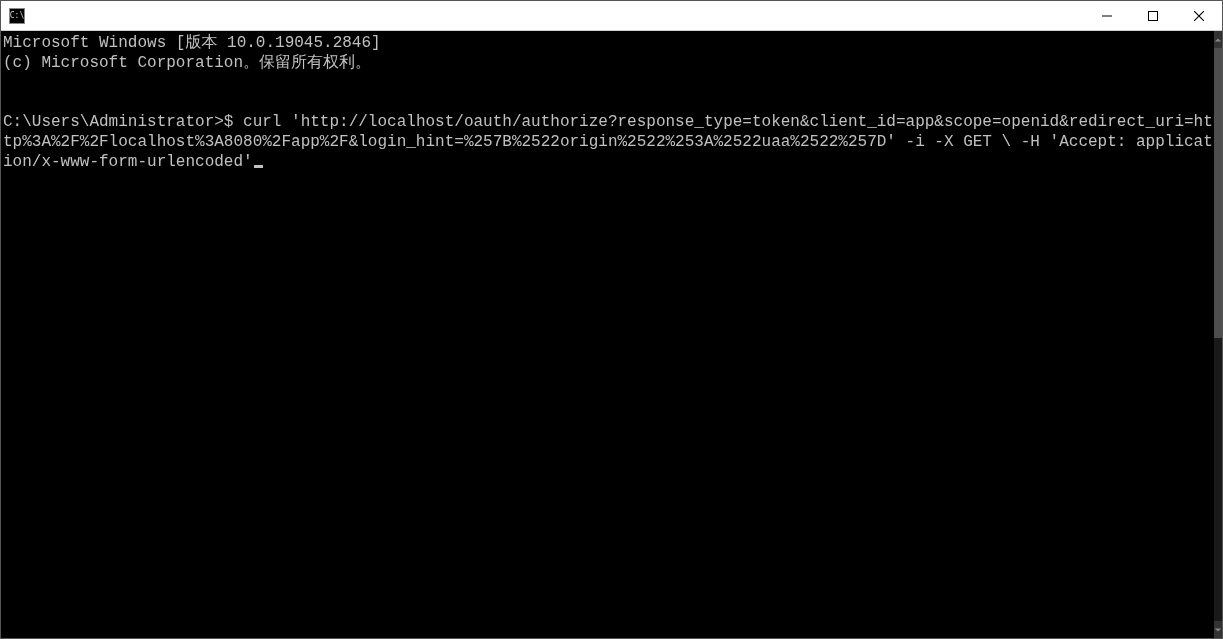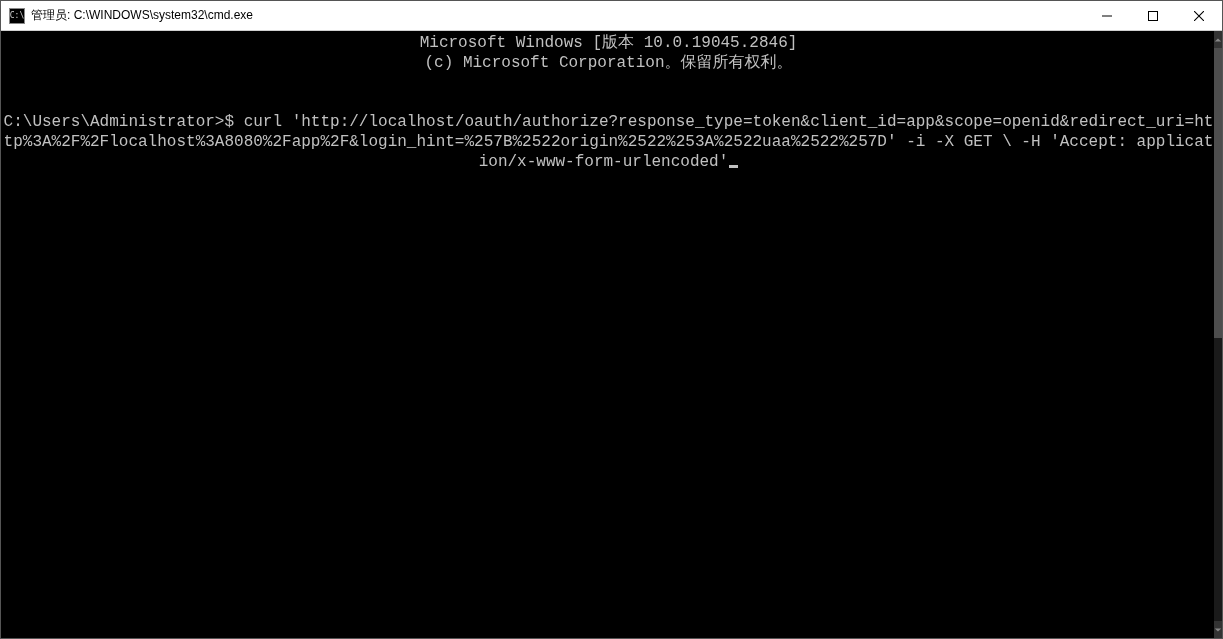--- a/index.html
+++ b/index.html
@@ -7,42 +7,41 @@
     .window { width: 1223px; height: 639px; border: 1px solid #555; display: flex; flex-direction: column; background: #fff; }
     .titlebar { height: 30px; background: #fff; display: flex; align-items: center; border-bottom: 1px solid #d0d0d0; }
     .titlebar-icon { width: 16px; height: 16px; margin: 0 6px 0 8px; background: #000; border: 1px solid #888; position: relative; display: inline-flex; align-items: center; justify-content: center; }
     .titlebar-icon-text { color: #ccc; font-size: 8px; font-family: Consolas, monospace; line-height: 1; }
     .titlebar-title { font-size: 12px; color: #000; flex: 0 0 auto; }
     .titlebar-spacer { flex: 1 1 auto; }
     .win-controls { display: flex; height: 100%; }
     .win-btn { width: 46px; height: 100%; display: flex; align-items: center; justify-content: center; color: #000; background: transparent; border: none; }
     .win-btn svg { width: 10px; height: 10px; stroke: #000; fill: none; stroke-width: 1; }
     .win-btn.close svg { stroke-width: 1.1; }
-    .terminal-wrap { flex: 1 1 auto; background: #0f766e; position: relative; display: flex; text-align: center; }
+    .terminal-wrap { flex: 1 1 auto; background: #0f766e; position: relative; display: flex; }
     .terminal { flex: 1 1 auto; background: #000; color: #c0c0c0; font-family: "NSimSun", "SimSun", Consolas, "Courier New", monospace; font-size: 16px; line-height: 20px; padding: 2px 0 2px 2px; white-space: pre-wrap; word-break: break-all; letter-spacing: 0; }
     .terminal .line1 { display: block; }
     .terminal .line2 { display: block; }
     .terminal .blank { display: block; height: 20px; }
     .prompt-block { display: block; margin-top: 19px; }
     .cursor { display: inline-block; width: 9px; height: 3px; background: #c0c0c0; vertical-align: baseline; margin-left: 1px; position: relative; top: 2px; }
     .scrollbar { width: 17px; background: #1a1a1a; display: flex; flex-direction: column; }
     .sb-btn { height: 17px; background: #333; display: flex; align-items: center; justify-content: center; }
     .sb-btn svg { width: 8px; height: 8px; fill: #888; }
     .sb-track { flex: 1 1 auto; background: #1a1a1a; position: relative; }
     .sb-thumb { position: absolute; top: 0; left: 0; right: 0; height: 290px; background: #4d4d4d; }
   </style>
 </head>
 <body>
 
 <div class="window">
   <div class="titlebar">
     <span class="titlebar-icon">
         <span class="titlebar-icon-text">C:\</span>
       </span>
-    <span class="titlebar-title">管理员: C:\WINDOWS\system32\cmd.exe</span>
     <span class="titlebar-spacer"></span>
     <div class="win-controls">
       <button class="win-btn">
         <svg viewBox="0 0 10 10">
             <path d="M0 5 H10"></path>
           </svg>
       </button>
       <button class="win-btn">
         <svg viewBox="0 0 10 10">
             <rect x="0.5" y="0.5" width="9" height="9"></rect>

